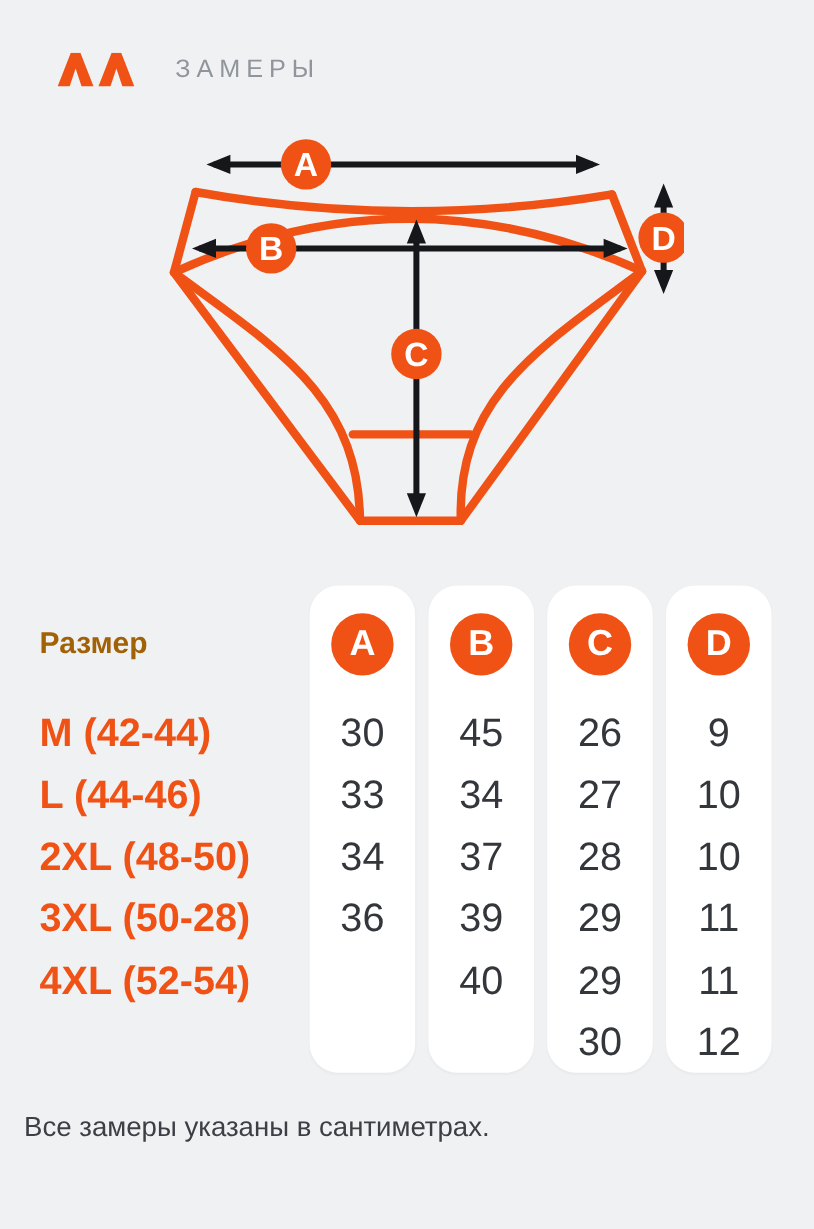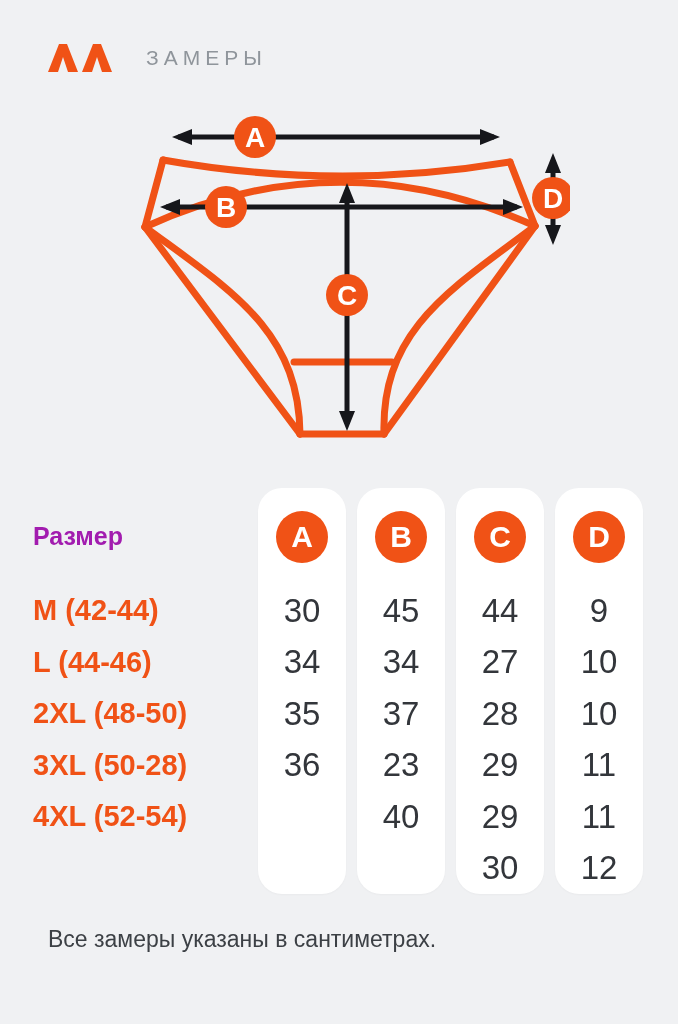--- a/index.html
+++ b/index.html
@@ -21,47 +21,47 @@
   .arrow-line{stroke:#16171B;stroke-width:5;fill:none;}
   .arrow-head{fill:#16171B;stroke:none;}
   .measure-circle{fill:#F05216;}
   .measure-letter{
     fill:#FFFFFF;font-family:"Liberation Sans","DejaVu Sans",sans-serif;
     font-size:28px;font-weight:bold;text-anchor:middle;
   }
   
   .size-header{
     position:absolute;left:33px;top:488px;height:97px;display:flex;align-items:center;
-    font-size:25px;font-weight:600;color:#a21caf;text-align:right;
+    font-size:25px;font-weight:600;color:#a16207;text-align:right;
   }
   .size-labels{position:absolute;left:33px;top:585px;width:222px;}
   .size-label{
     height:51.5px;display:flex;align-items:center;
-    font-size:29px;font-weight:bold;color:#F05216;white-space:nowrap;
+    font-size:33px;font-weight:bold;color:#F05216;white-space:nowrap;
   }
   .card{
     position:absolute;top:488px;width:88px;height:406px;background:#FFFFFF;
     border-radius:24px;box-shadow:0 1px 2px rgba(0,0,0,0.03);
     display:flex;flex-direction:column;align-items:center;
   }
   .card-a{left:258px;} .card-b{left:357px;} .card-c{left:456px;} .card-d{left:555px;}
   .card-circle-wrap{height:97px;display:flex;align-items:center;justify-content:center;}
   .card-circle{
     width:52px;height:52px;border-radius:50%;background:#F05216;
     display:flex;align-items:center;justify-content:center;
     color:#FFFFFF;font-size:30px;font-weight:bold;
   }
   .card-values{display:flex;flex-direction:column;align-items:stretch;width:100%;justify-content:flex-end;}
   .cell{
     height:51.5px;display:flex;align-items:center;justify-content:center;
     font-size:33px;color:#33363B;
   }
   
   .footer-note{
-    position:absolute;left:48px;top:926px;font-size:23px;color:#3C4045;
+    position:absolute;left:20px;top:926px;font-size:23px;color:#3C4045;
   }
 </style>
 </head>
 <body>
 
 <div class="header">
   <svg class="logo" viewBox="0 0 64 28" aria-hidden="true">
     <polygon points="0,28 11,0 19,0 30,28 20,28 15,13 10,28" fill="#F05216"></polygon>
     <polygon points="34,28 45,0 53,0 64,28 54,28 49,13 44,28" fill="#F05216"></polygon>
   </svg>
@@ -131,45 +131,45 @@
   <div class="size-label">3XL (50-28)</div>
   <div class="size-label">4XL (52-54)</div>
 </div>
 
 <div class="card card-a">
   <div class="card-circle-wrap">
     <div class="card-circle">A</div>
   </div>
   <div class="card-values">
     <div class="cell">30</div>
+    <div class="cell">33</div>
     <div class="cell">34</div>
-    <div class="cell">35</div>
     <div class="cell">36</div>
   </div>
 </div>
 
 <div class="card card-b">
   <div class="card-circle-wrap">
     <div class="card-circle">B</div>
   </div>
   <div class="card-values">
     <div class="cell">45</div>
     <div class="cell">34</div>
     <div class="cell">37</div>
-    <div class="cell">23</div>
+    <div class="cell">39</div>
     <div class="cell">40</div>
   </div>
 </div>
 
 <div class="card card-c">
   <div class="card-circle-wrap">
     <div class="card-circle">C</div>
   </div>
   <div class="card-values">
-    <div class="cell">44</div>
+    <div class="cell">26</div>
     <div class="cell">27</div>
     <div class="cell">28</div>
     <div class="cell">29</div>
     <div class="cell">29</div>
     <div class="cell">30</div>
   </div>
 </div>
 
 <div class="card card-d">
   <div class="card-circle-wrap">

